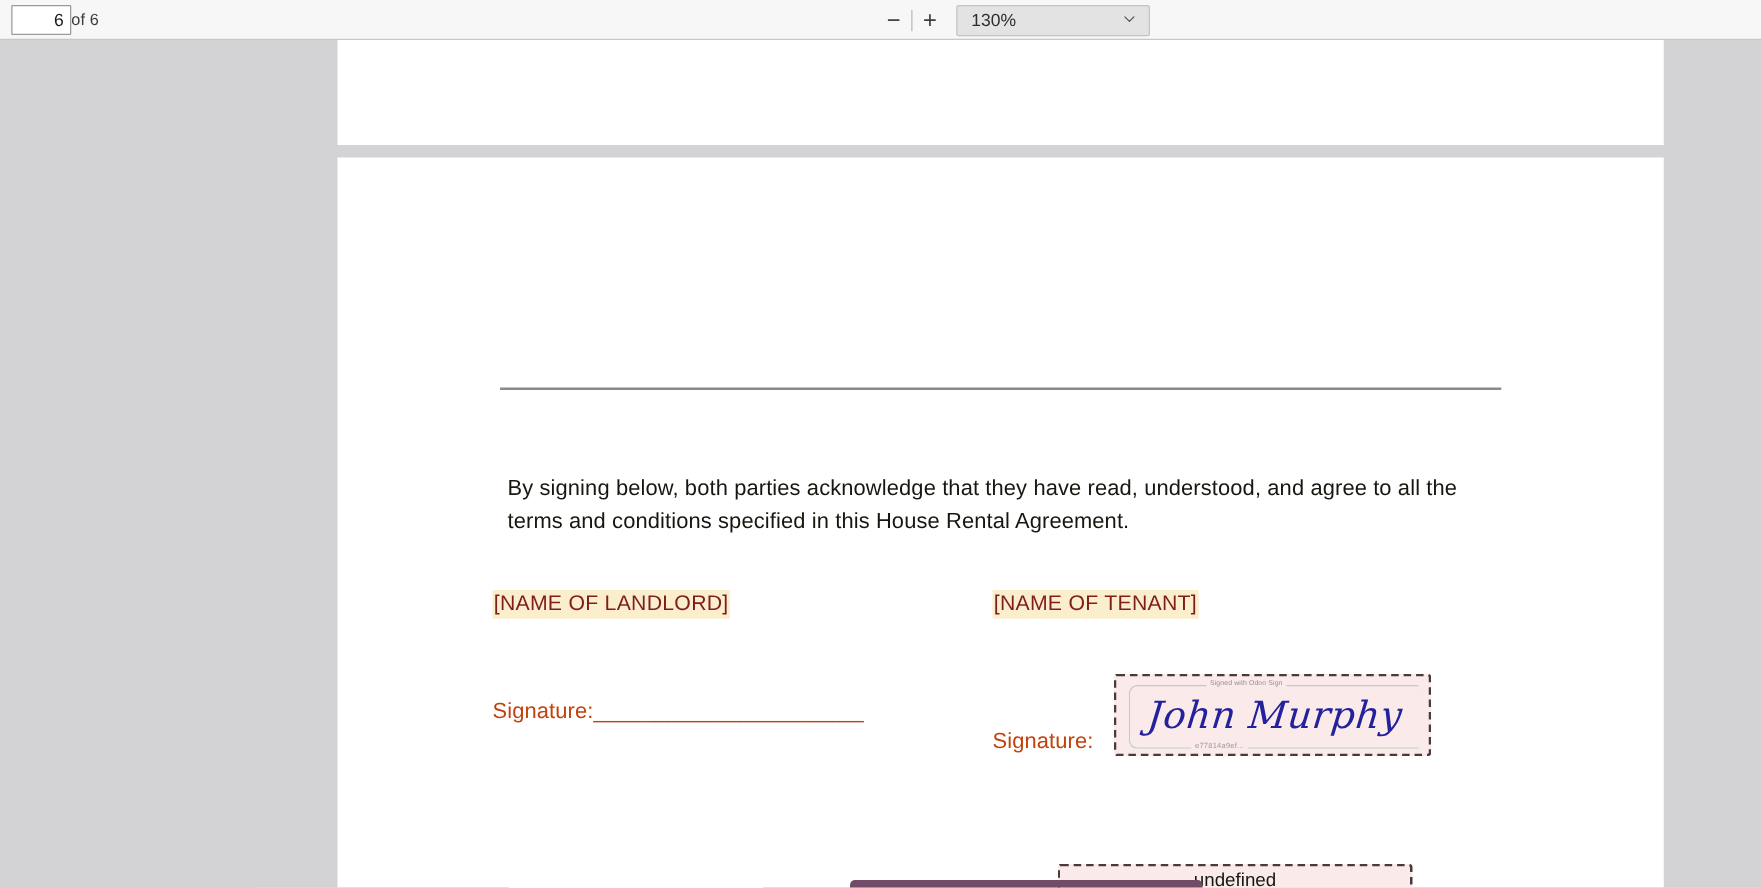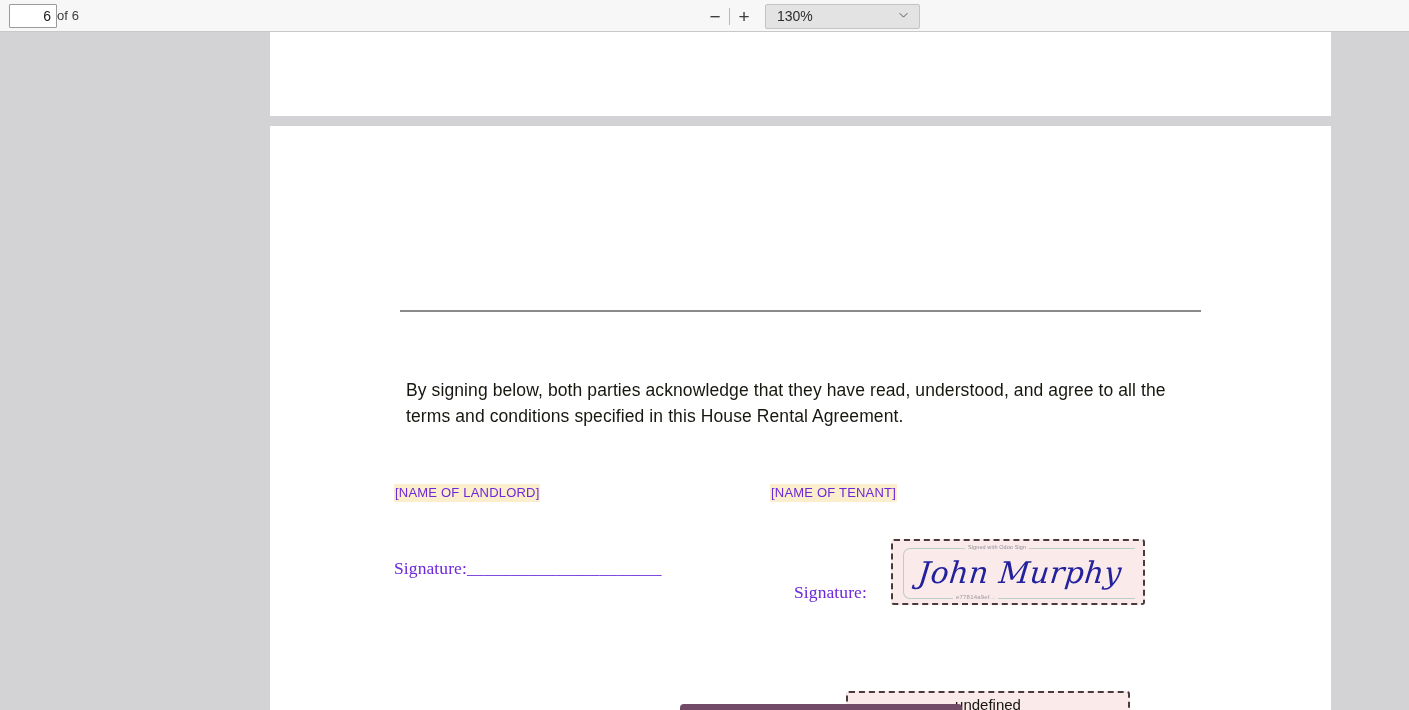--- a/index.html
+++ b/index.html
@@ -140,38 +140,36 @@
     top: 252px;
     width: 772px;
     font-size: 17.5px;
     line-height: 25.5px;
     color: #15180f;
     letter-spacing: .1px;
   }
 
   .name-highlight {
     position: absolute;
-    font-size: 13px;
-    color: #6d28d9;
+    font-size: 17px;
+    color: #7f1d1d;
     background: #fbeecd;
     letter-spacing: .2px;
     padding: 1px 1px 2px 1px;
     white-space: nowrap;
-    margin-top: 12px;
   }
   #landlord-name { left: 124px; top: 346px; }
-  #tenant-name  { left: 500px; top: 346px; }
+  #tenant-name  { left: 524px; top: 346px; }
 
   .sig-line {
     position: absolute;
     font-size: 17.5px;
-    color: #6d28d9;
+    color: #c2410c;
     white-space: nowrap;
     letter-spacing: .1px;
-    font-family: Liberation Serif, serif;
   }
   #landlord-signature { left: 124px; top: 432px; }
   #landlord-date      { left: 124px; top: 475px; }
   #tenant-signature   { left: 524px; top: 456px; text-align: right; }
   #tenant-date        { left: 524px; top: 475px; }
 
   
   #sig-stamp {
     position: absolute;
     left: 621px;

